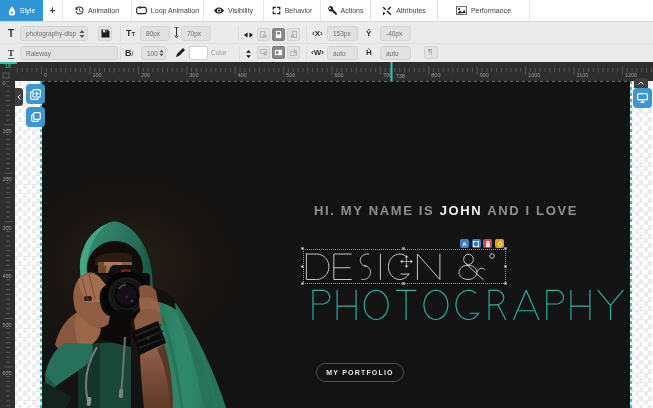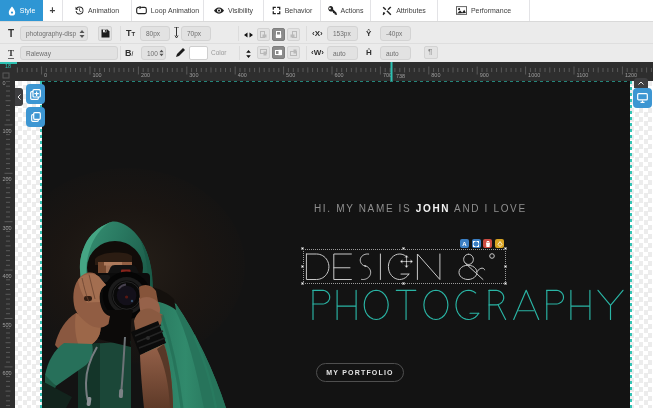--- a/index.html
+++ b/index.html
@@ -23,21 +23,21 @@
 #hruler text, #vruler text { font-size:5.5px; fill:#9d9d9d; font-family:"Liberation Sans",sans-serif; }
 #vruler { position:absolute; left:0; top:81px; width:15px; height:327px; background:#2e2e2e; z-index:5; }
 
 #canvas { position:absolute; left:0; top:81px; width:653px; height:327px;
   background-image: conic-gradient(#fff 90deg, #ececec 90deg 180deg, #fff 180deg 270deg, #ececec 270deg);
   background-size: 9px 9px; }
 #page { position:absolute; left:42px; top:0px; width:588px; height:327px; background:#131313; overflow:hidden; }
 .dashH { position:absolute; height:2px; background-image:repeating-linear-gradient(90deg,#27988b 0 3px,rgba(255,255,255,0) 3px 6px); z-index:6; opacity:0.85;}
 .dashV { position:absolute; width:2px; background-image:repeating-linear-gradient(180deg,#35c4b5 0 3px,rgba(255,255,255,0) 3px 6px); z-index:6;}
 
-#subtitle { position:absolute; left:272px; top:122px; font-size:10px; letter-spacing:1.65px; color:#8f8f8f; white-space:nowrap;}
+#subtitle { position:absolute; left:272px; top:122px; font-size:13px; letter-spacing:1.65px; color:#8f8f8f; white-space:nowrap;font-weight:bold;}
 #subtitle b { color:#f2f2f2; }
 #btn { position:absolute; left:274px; top:282px; width:88px; height:19px; border:1px solid #4f4f4f;
   border-radius:9.5px; color:#e3e3e3; font-size:7px; font-weight:bold; letter-spacing:1.2px;
   display:flex; align-items:center; justify-content:center; }
 
 .selbox { position:absolute; left:261px; top:168px; width:203px; height:35px;
   border:1px dotted #9a9a9a; }
 .handle { position:absolute; width:3px; height:3px; background:#fff; border:0.5px solid #777; }
 .mini { position:absolute; width:9px; height:9px; border-radius:2px; top:158px; }
 

